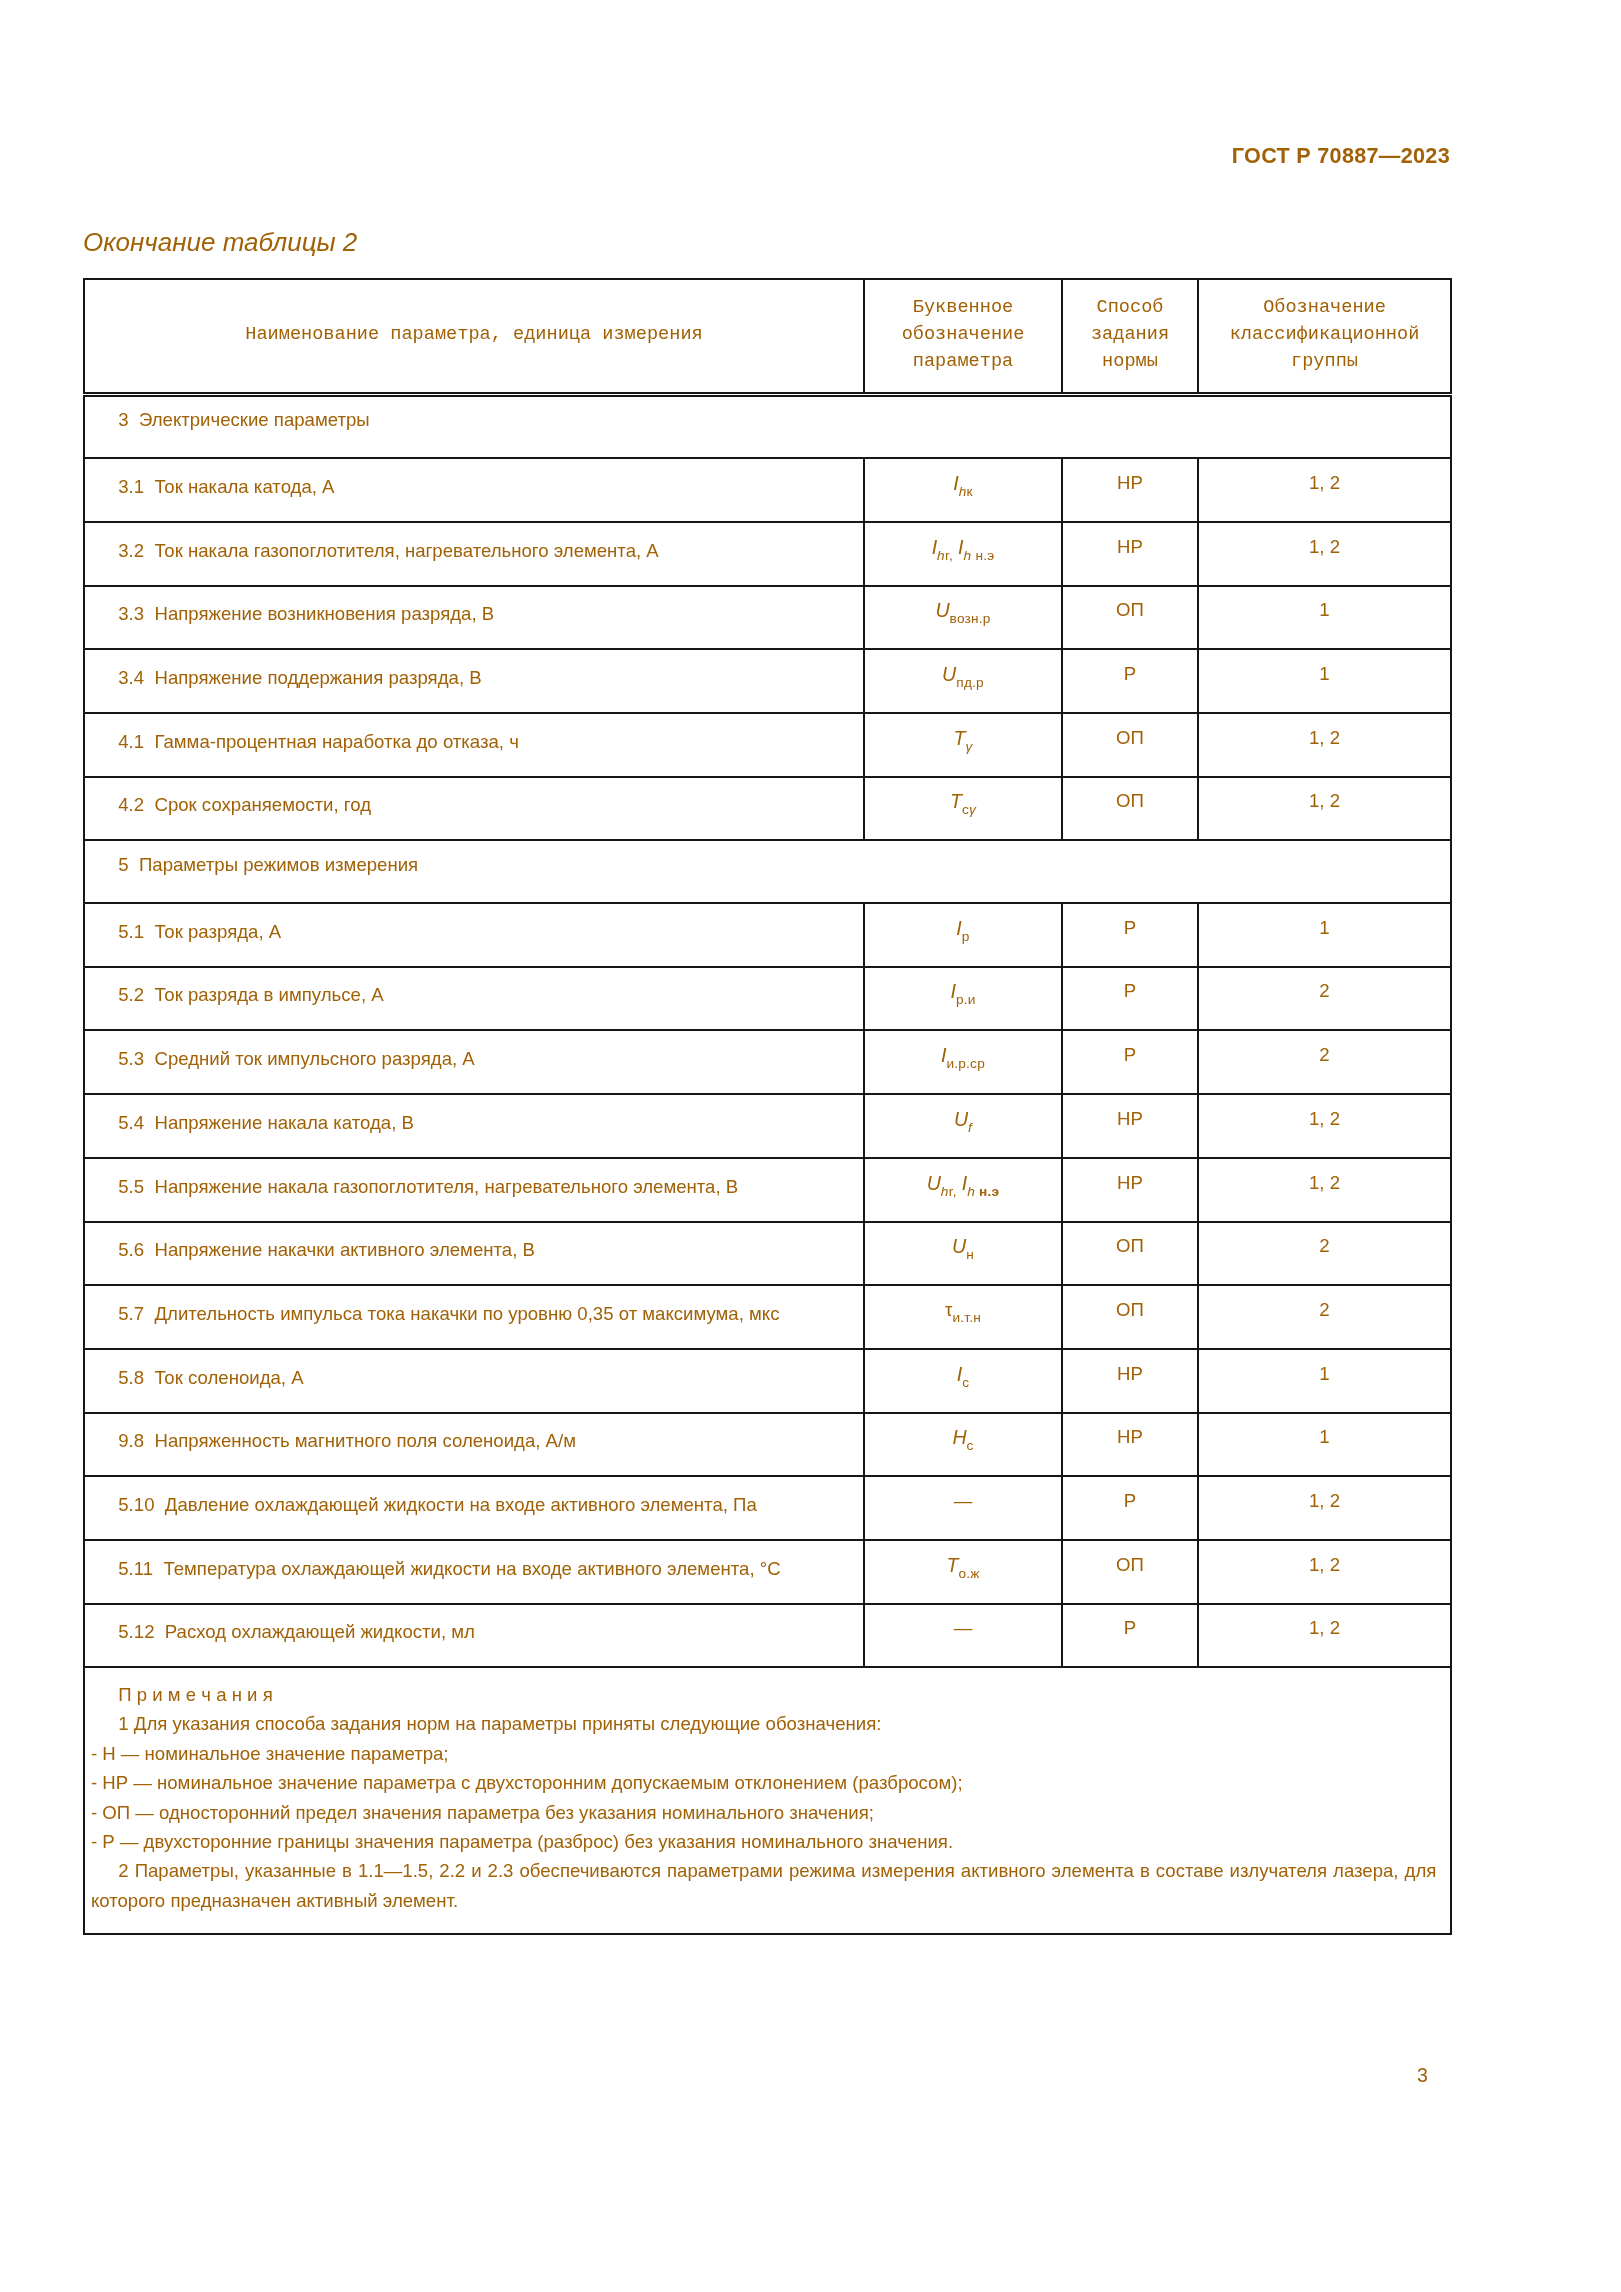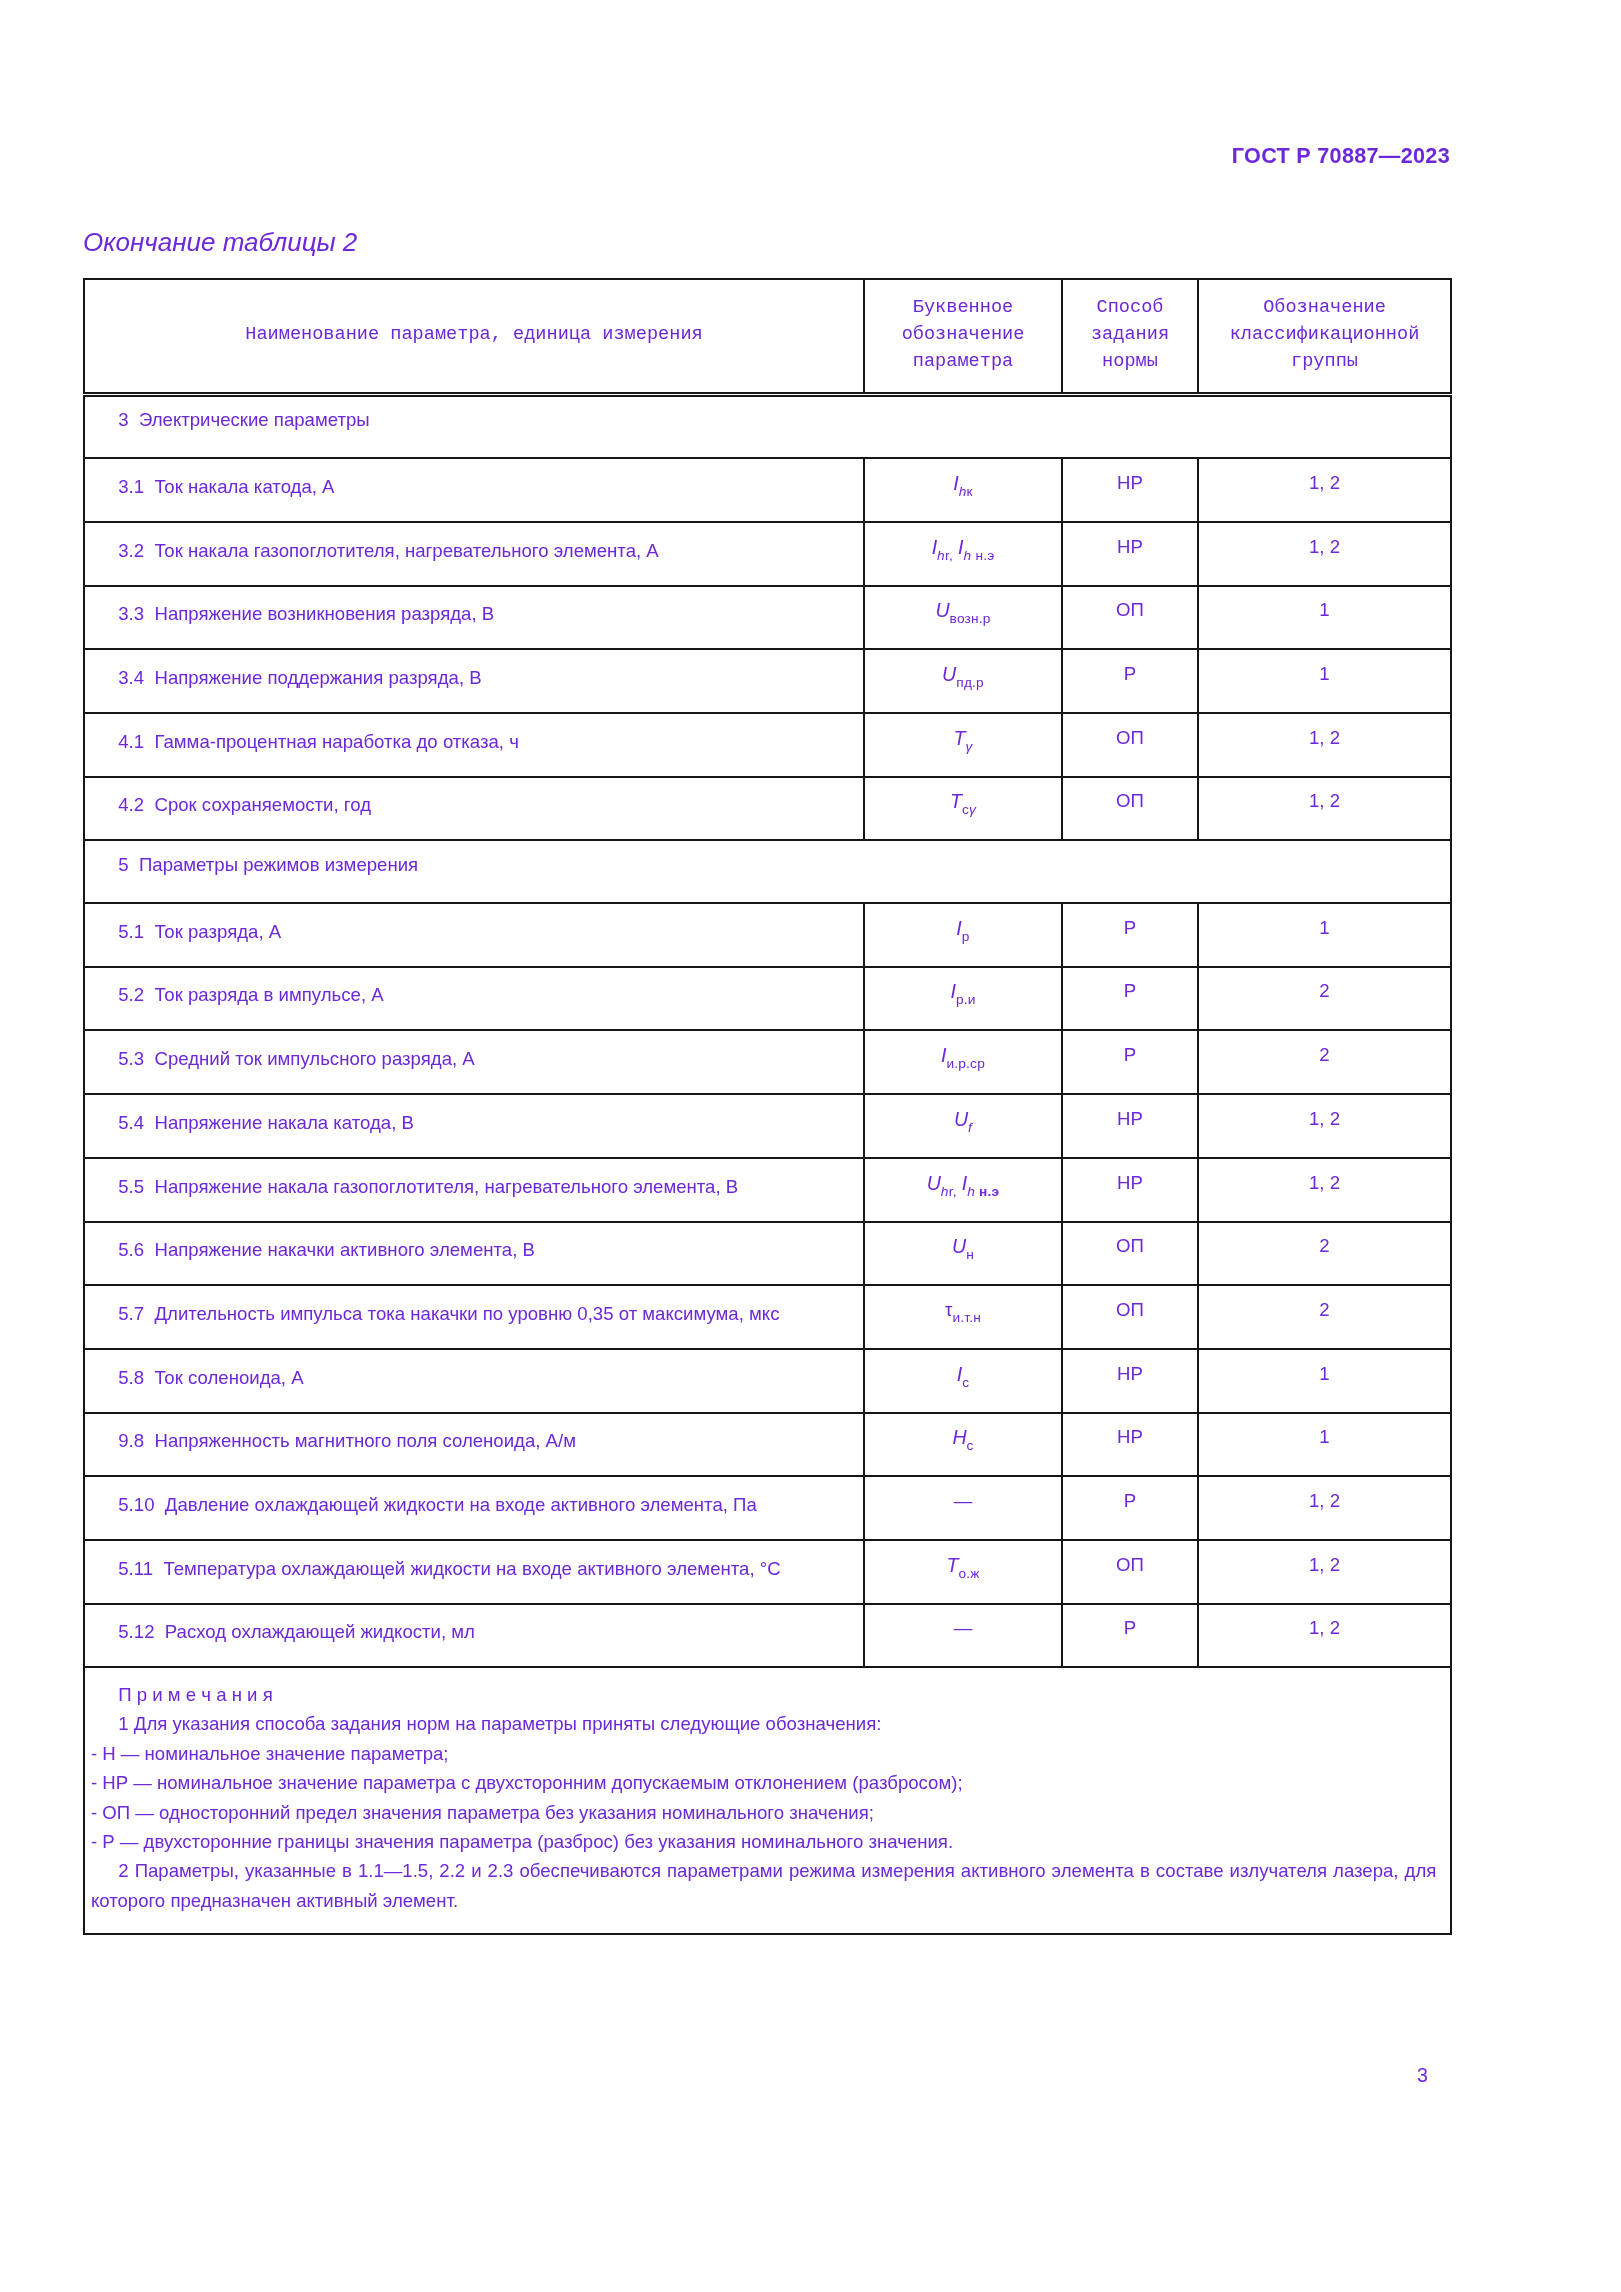--- a/index.html
+++ b/index.html
@@ -2,21 +2,21 @@
 <html lang="ru"><head>
 <meta charset="utf-8">
 <style>
   html, body { margin: 0; padding: 0; background: #e8e8e8; }
   .page {
     position: relative;
     width: 1621px;
     height: 2293px;
     margin: 0 auto;
     background: #ffffff;
-    color: #6d28d9;
+    color: #a16207;
     font-family: "Liberation Sans", sans-serif;
     overflow: hidden;
   }
   .doc-code {
     position: absolute;
     top: 143px;
     left: 83px;
     width: 1367px;
     text-align: right;
     font-size: 21.6px;

